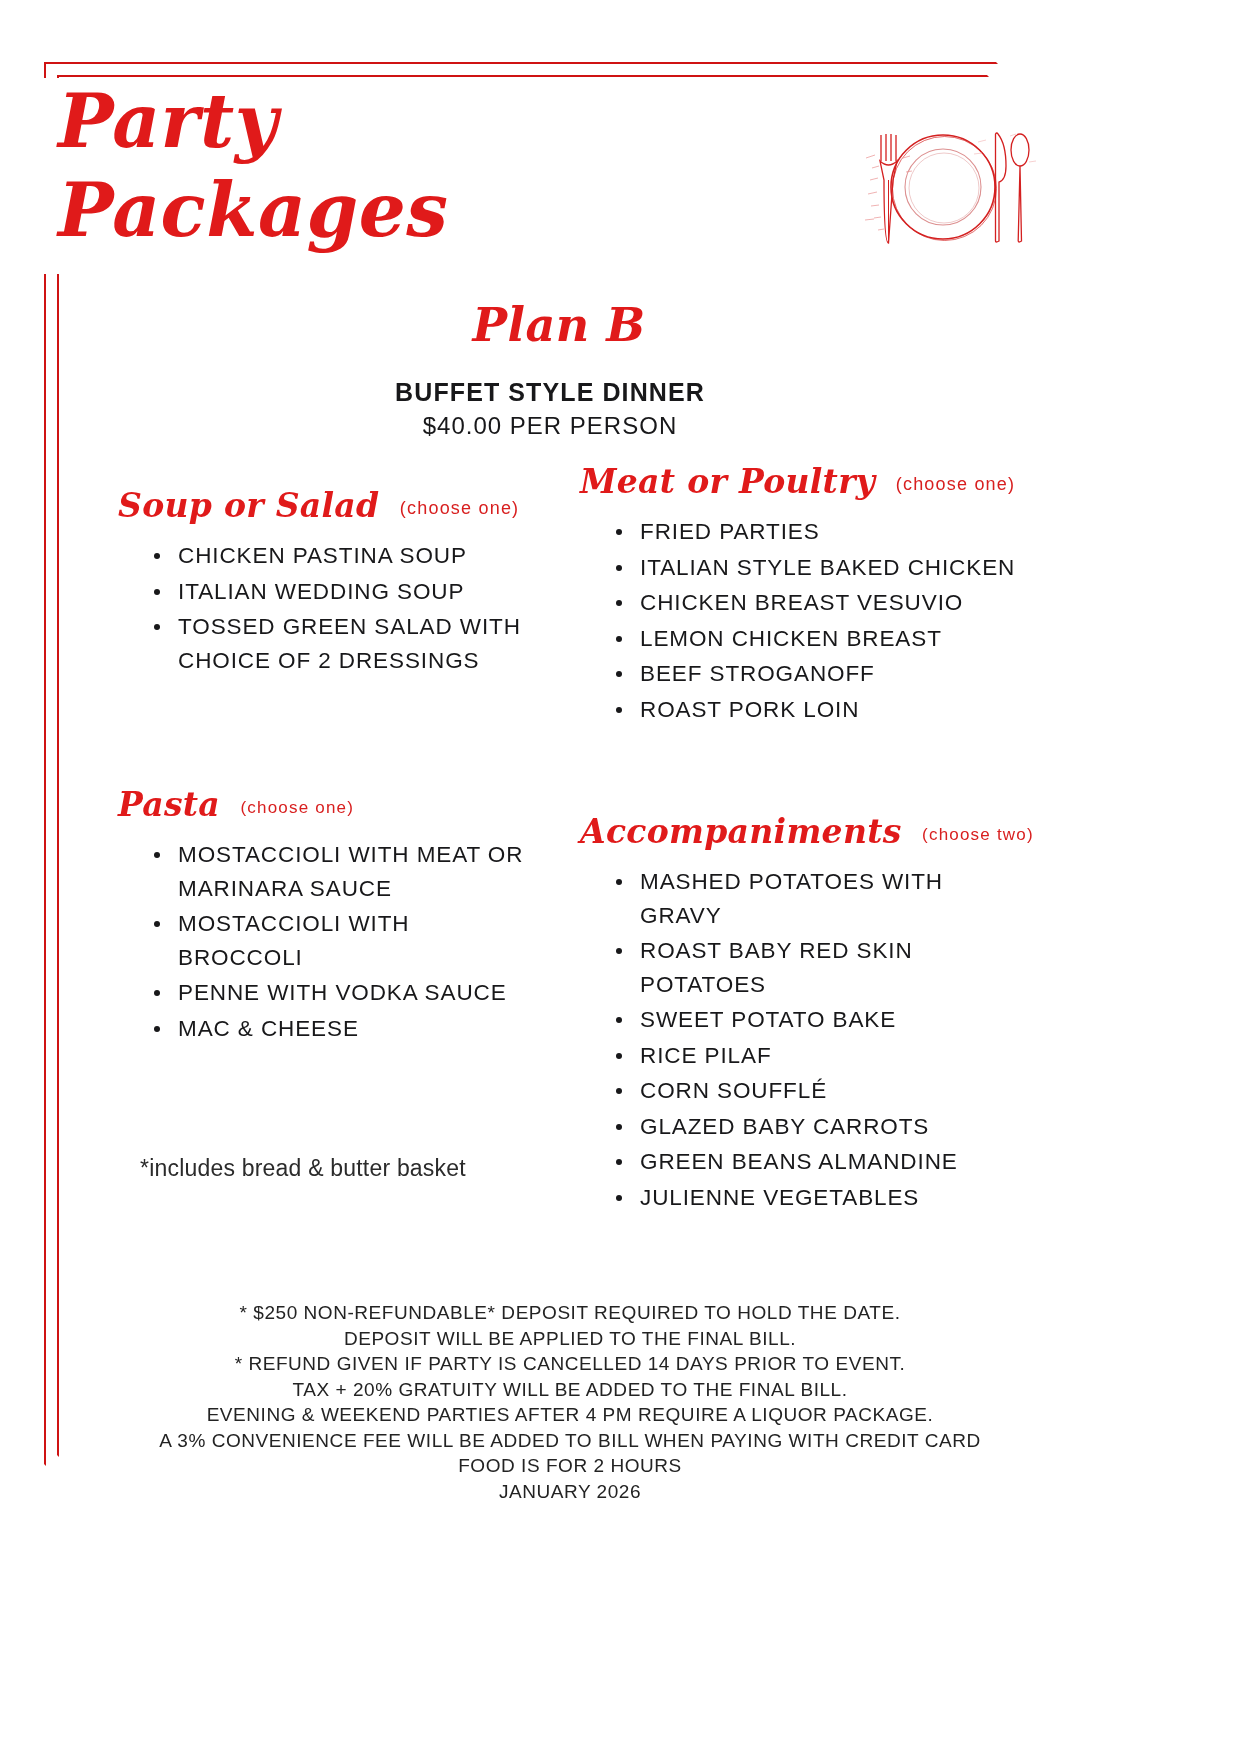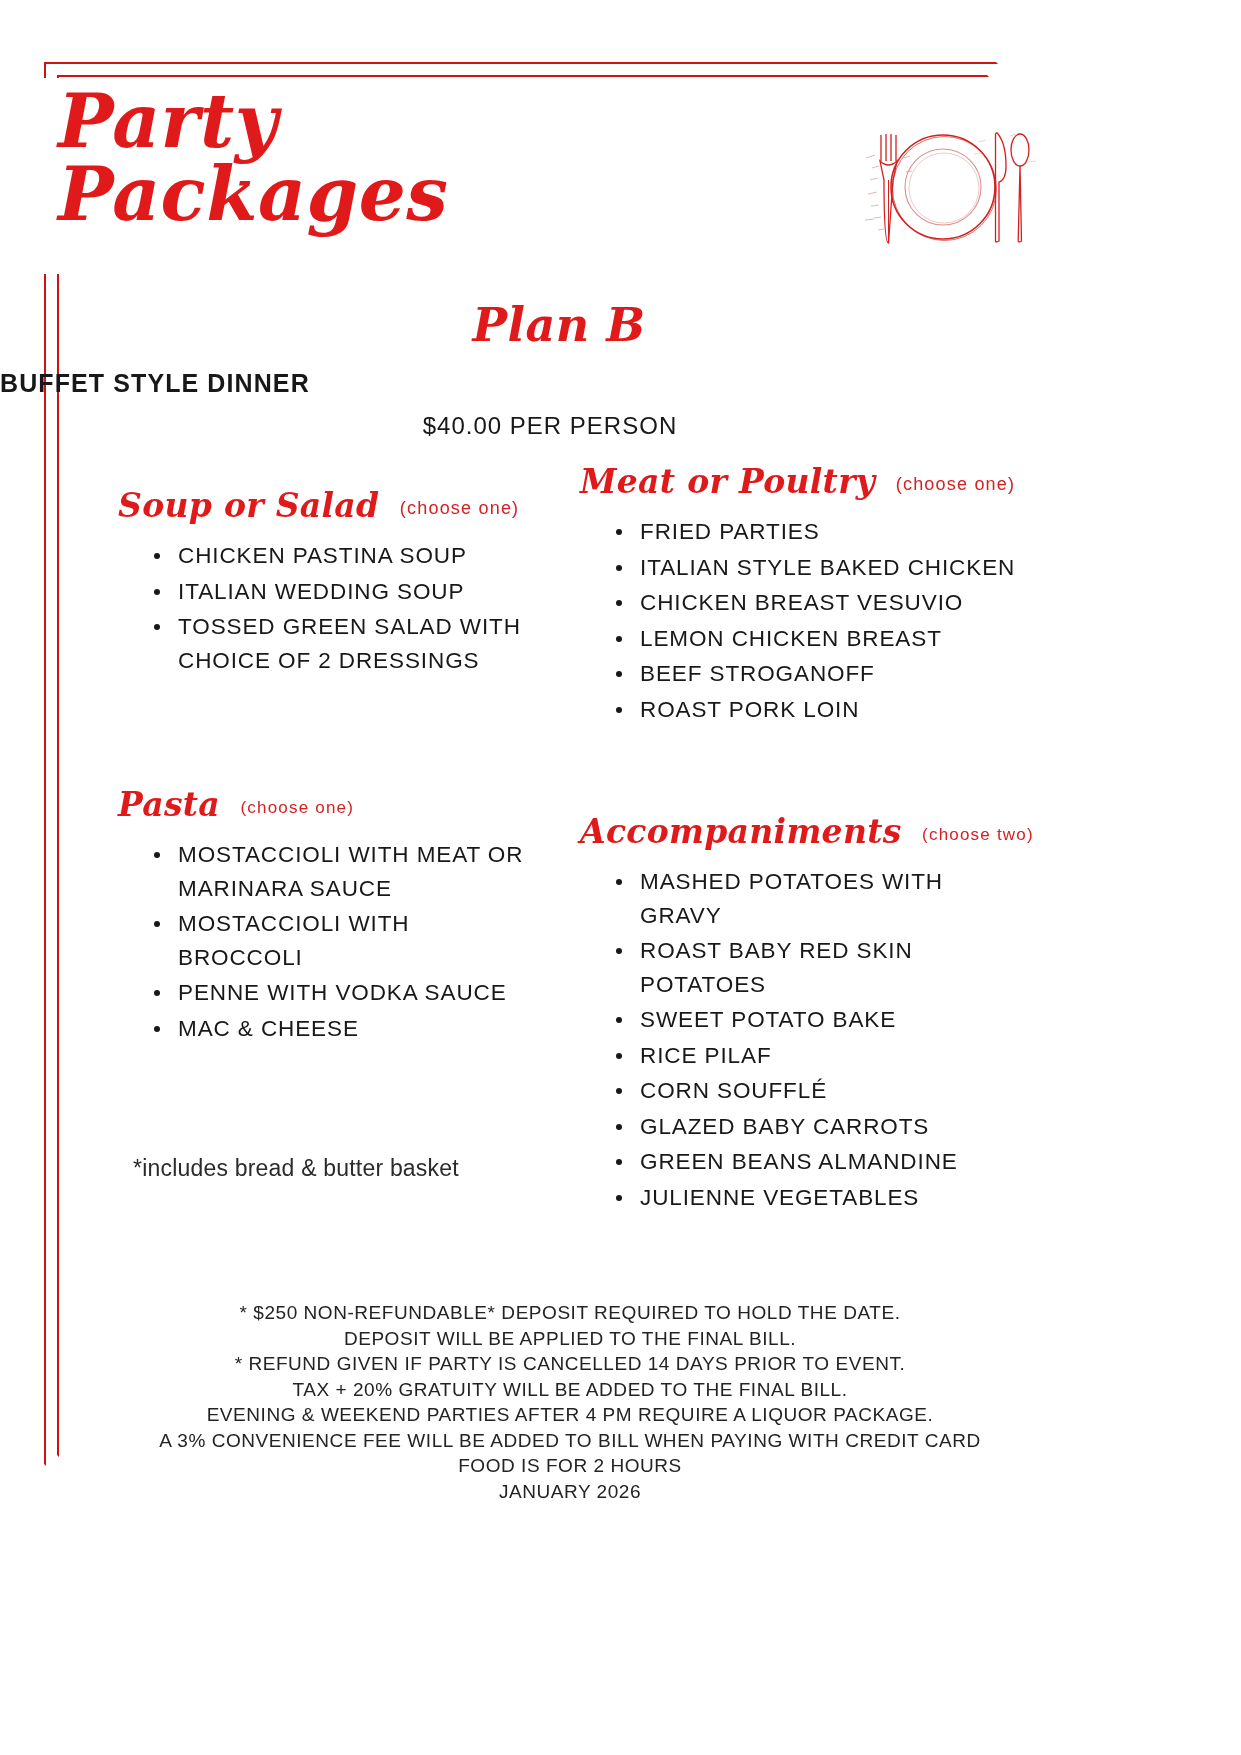--- a/index.html
+++ b/index.html
@@ -92,21 +92,21 @@
     z-index: 6;
     font-family: "DejaVu Serif", "Liberation Serif", serif;
     font-weight: bold;
     font-style: italic;
     font-size: 74px;
     line-height: 0.98;
     letter-spacing: 0.5px;
     color: #e01a1a;
   }
   .doc-title .l1 { display: block; }
-  .doc-title .l2 { display: block; margin-top: 0; }
+  .doc-title .l2 { display: block; margin-top: 16px; }
 
   .plate-icon {
     position: absolute;
     left: 848px;
     top: 128px;
     width: 190px;
     height: 118px;
     z-index: 6;
   }
 
@@ -121,22 +121,23 @@
     font-weight: bold;
     font-style: italic;
     font-size: 46px;
     color: #e01a1a;
     letter-spacing: 0.5px;
     margin-left: 9px;
   }
   .plan-style {
     position: absolute;
     left: 0;
-    top: 369px;
+    top: 378px;
     width: 1100px;
+    text-align: center;
     font-size: 25px;
     font-weight: bold;
     letter-spacing: 1.1px;
     color: #18181a;
   }
   .plan-price {
     position: absolute;
     left: 0;
     top: 412px;
     width: 1100px;
@@ -202,21 +203,21 @@
     left: 0;
     top: 14px;
     width: 6px;
     height: 6px;
     border-radius: 50%;
     background: #18181a;
   }
 
   .bread-note {
     position: absolute;
-    left: 15px;
+    left: 22px;
     font-size: 23px;
     color: #2b2b2b;
     letter-spacing: 0.2px;
     white-space: nowrap;
   }
 
   
   .fineprint {
     position: absolute;
     left: 0;

